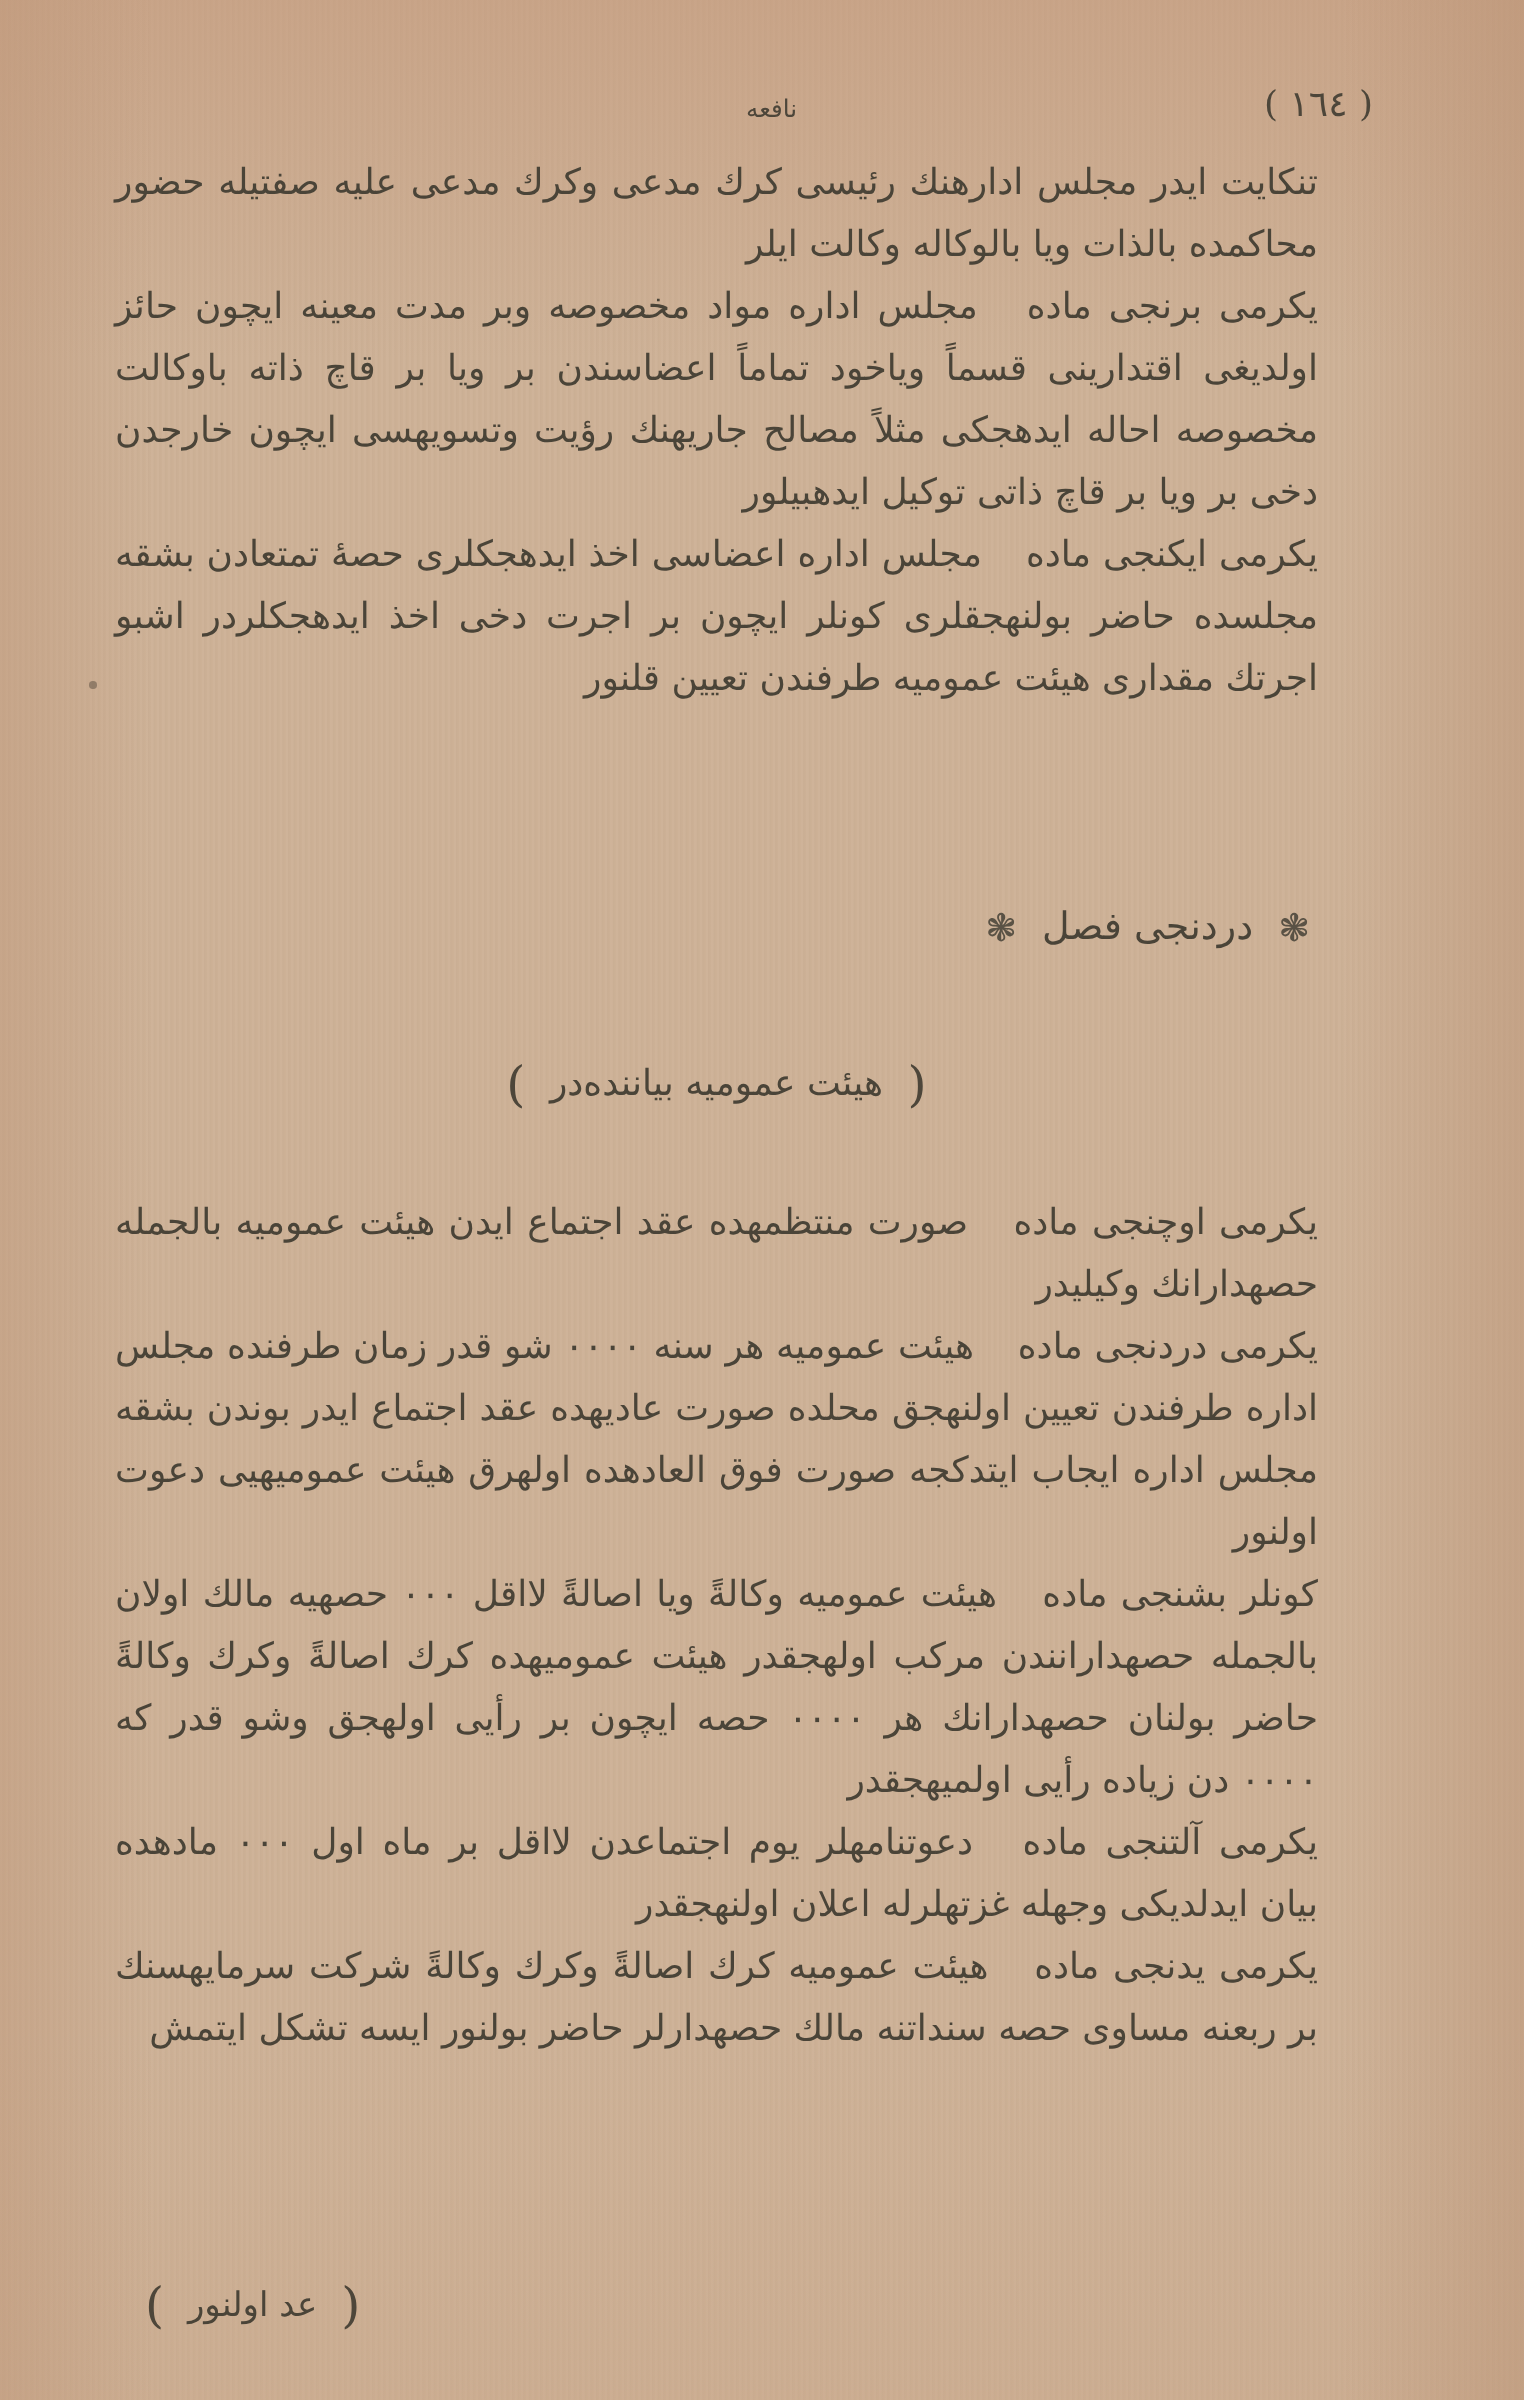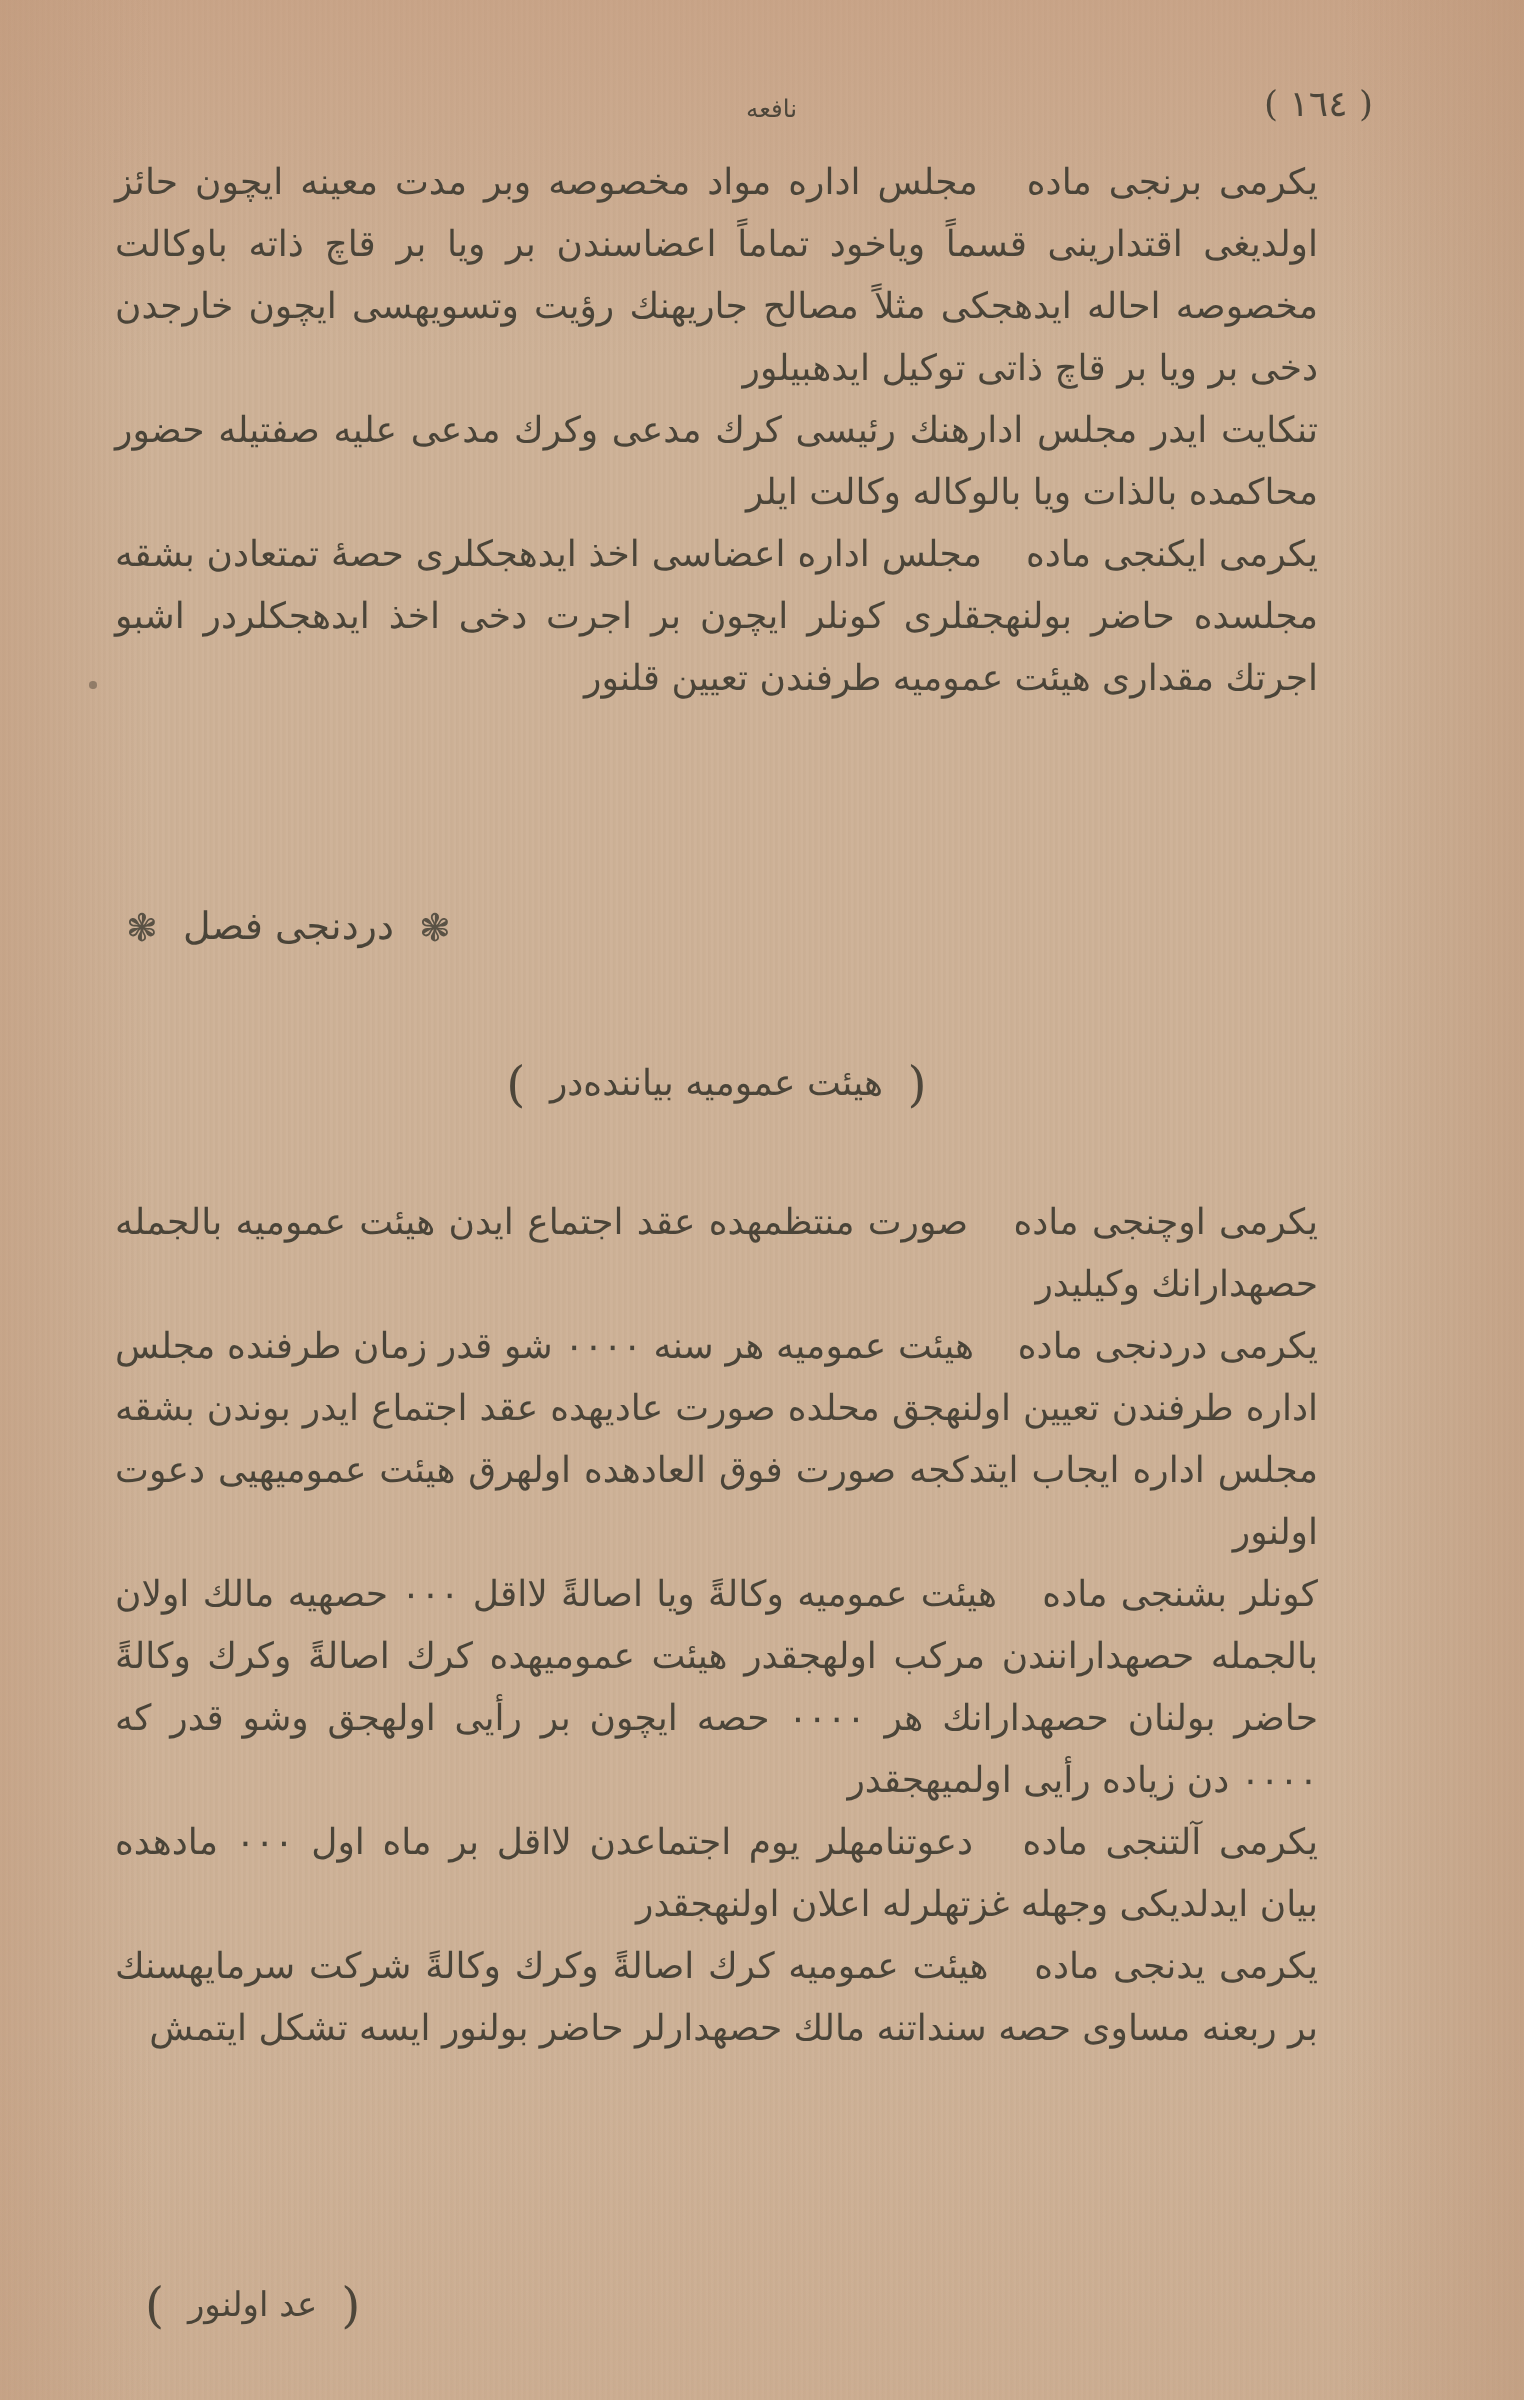--- a/index.html
+++ b/index.html
@@ -65,23 +65,23 @@
       margin: 0;
       text-align: justify;
       text-align-last: right;
     }
     .article-label {
       padding-left: 32px;
     }
     .chapter-heading {
       position: absolute;
       top: 904px;
-      left: 113px;
+      left: 120px;
       width: 1203px;
-      text-align: left;
+      text-align: right;
       direction: rtl;
       font-size: 38px;
     }
     .ornament {
       display: inline-block;
       font-size: 38px;
       color: #5a5245;
       margin: 0 13px;
       transform: translateY(1.9px);
     }
@@ -126,25 +126,25 @@
 
   <div class="header">
     <span class="running-title">نافعه</span>
     <span class="page-number">
       (&nbsp;<span>١٦٤</span>&nbsp;)
     </span>
   </div>
 
   <div class="body-text block-a">
     <p class="para">
+      <span>تنكايت ايدر مجلس ادارهنك رئيسى كرك مدعى وكرك مدعى عليه صفتيله حضور محاكمده بالذات ويا بالوكاله وكالت ايلر</span>
+    </p>
+    <p class="para">
       <span class="article-label">يكرمى برنجى ماده</span>
       <span>مجلس اداره مواد مخصوصه وبر مدت معينه ايچون حائز اولديغى اقتدارينى قسماً وياخود تماماً اعضاسندن بر ويا بر قاچ ذاته باوكالت مخصوصه احاله ايدهجكى مثلاً مصالح جاريهنك رؤيت وتسويهسى ايچون خارجدن دخى بر ويا بر قاچ ذاتى توكيل ايدهبيلور</span>
-    </p>
-    <p class="para">
-      <span>تنكايت ايدر مجلس ادارهنك رئيسى كرك مدعى وكرك مدعى عليه صفتيله حضور محاكمده بالذات ويا بالوكاله وكالت ايلر</span>
     </p>
     <p class="para">
       <span class="article-label">يكرمى ايكنجى ماده</span>
       <span>مجلس اداره اعضاسى اخذ ايدهجكلرى حصهٔ تمتعادن بشقه مجلسده حاضر بولنهجقلرى كونلر ايچون بر اجرت دخى اخذ ايدهجكلردر اشبو اجرتك مقدارى هيئت عموميه طرفندن تعيين قلنور</span>
     </p>
   </div>
 
   <div class="chapter-heading">
     <span class="ornament">❃</span>
     <span>دردنجى فصل</span>

